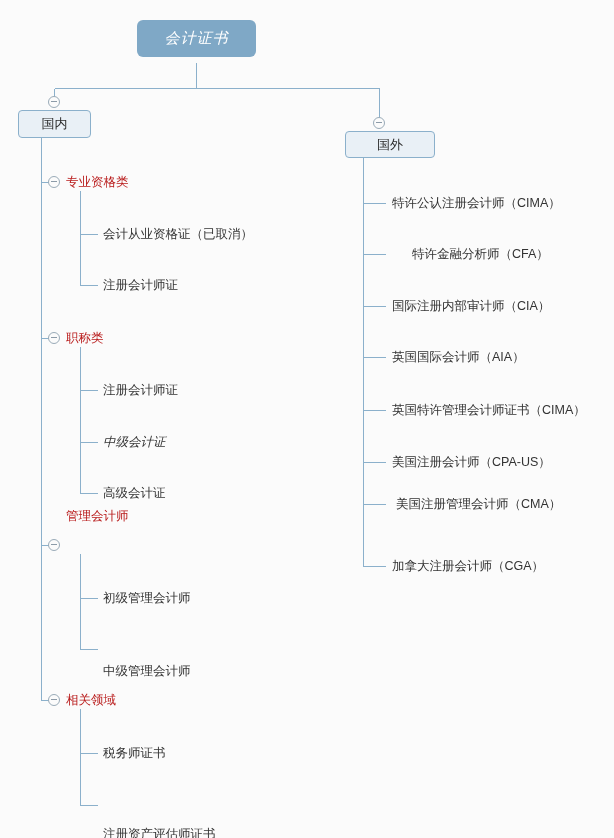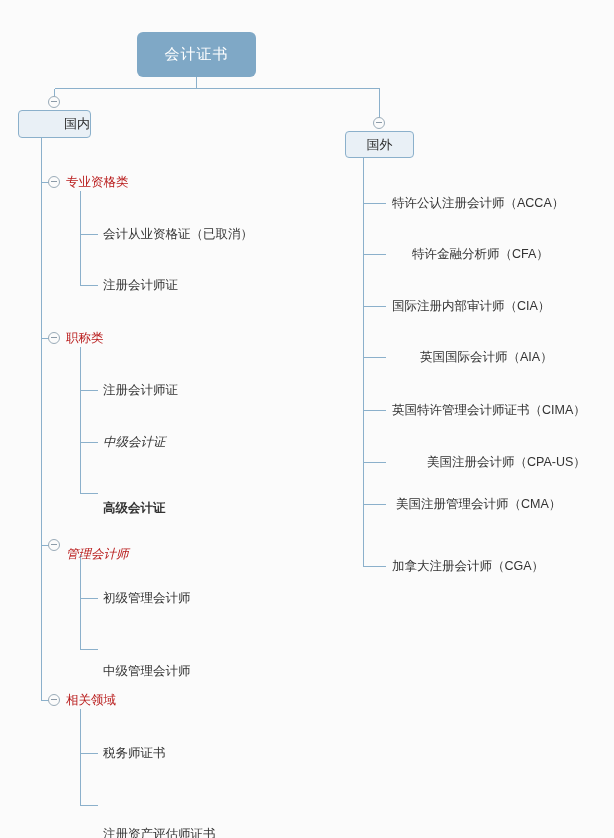--- a/index.html
+++ b/index.html
@@ -125,26 +125,26 @@
     <path d="M363.5 254.5 L385.5 254.5"></path>
     <path d="M363.5 306.5 L385.5 306.5"></path>
     <path d="M363.5 357.5 L385.5 357.5"></path>
     <path d="M363.5 410.5 L385.5 410.5"></path>
     <path d="M363.5 462.5 L385.5 462.5"></path>
     <path d="M363.5 504.5 L385.5 504.5"></path>
     <path d="M363.5 566.5 L385.5 566.5"></path>
   </g>
 </svg>
 
-<div class="node root-node" style="left:137px; top:32px; width:119px; height:45px;">
+<div class="node root-node" style="left:137px; top:20px; width:119px; height:37px;font-style:italic;">
   <span>会计证书</span>
 </div>
 
 <div class="toggle" style="left:48px; top:96px;"></div>
-<div class="node branch-node" style="left:18px; top:110px; width:73px; height:28px;justify-content:flex-end;">
+<div class="node branch-node" style="left:18px; top:110px; width:73px; height:28px;">
   <span>国内</span>
 </div>
 
 <div class="toggle" style="left:48px; top:176px;"></div>
 <div class="node cat-label" style="left:66px; top:176px;">
   <span>专业资格类</span>
 </div>
 <div class="node leaf-label" style="left:103px; top:228px;text-align:center;">
   <span>会计从业资格证（已取消）</span>
 </div>
@@ -155,26 +155,26 @@
 <div class="toggle" style="left:48px; top:332px;"></div>
 <div class="node cat-label" style="left:66px; top:332px;">
   <span>职称类</span>
 </div>
 <div class="node leaf-label" style="left:103px; top:384px;">
   <span>注册会计师证</span>
 </div>
 <div class="node leaf-label" style="left:103px; top:436px;font-style:italic;">
   <span>中级会计证</span>
 </div>
-<div class="node leaf-label" style="left:103px; top:502px;font-weight:bold;">
+<div class="node leaf-label" style="left:103px; top:487px;">
   <span>高级会计证</span>
 </div>
 
 <div class="toggle" style="left:48px; top:539px;"></div>
-<div class="node cat-label" style="left:66px; top:548px;font-style:italic;">
+<div class="node cat-label" style="left:66px; top:510px;">
   <span>管理会计师</span>
 </div>
 <div class="node leaf-label" style="left:103px; top:592px;">
   <span>初级管理会计师</span>
 </div>
 <div class="node leaf-label" style="left:103px; top:665px;">
   <span>中级管理会计师</span>
 </div>
 
 <div class="toggle" style="left:48px; top:694px;"></div>
@@ -182,40 +182,40 @@
   <span>相关领域</span>
 </div>
 <div class="node leaf-label" style="left:103px; top:747px;">
   <span>税务师证书</span>
 </div>
 <div class="node leaf-label" style="left:103px; top:816px;margin-top:12px;">
   <span>注册资产评估师证书</span>
 </div>
 
 <div class="toggle" style="left:373px; top:117px;"></div>
-<div class="node branch-node" style="left:345px; top:131px; width:69px; height:27px;">
+<div class="node branch-node" style="left:345px; top:131px; width:90px; height:27px;">
   <span>国外</span>
 </div>
 
 <div class="node leaf-label" style="left:392px; top:197px;">
-  <span>特许公认注册会计师（ACCA）</span>
+  <span>特许公认注册会计师（CIMA）</span>
 </div>
 <div class="node leaf-label" style="left:392px; top:248px;padding-left:20px;">
   <span>特许金融分析师（CFA）</span>
 </div>
 <div class="node leaf-label" style="left:392px; top:300px;">
   <span>国际注册内部审计师（CIA）</span>
 </div>
-<div class="node leaf-label" style="left:392px; top:351px;margin-left:28px;">
+<div class="node leaf-label" style="left:392px; top:351px;">
   <span>英国国际会计师（AIA）</span>
 </div>
 <div class="node leaf-label" style="left:392px; top:404px;">
   <span>英国特许管理会计师证书（CIMA）</span>
 </div>
-<div class="node leaf-label" style="left:392px; top:456px;margin-left:35px;">
+<div class="node leaf-label" style="left:392px; top:456px;">
   <span>美国注册会计师（CPA-US）</span>
 </div>
 <div class="node leaf-label" style="left:396px; top:498px;">
   <span>美国注册管理会计师（CMA）</span>
 </div>
 <div class="node leaf-label" style="left:392px; top:560px;">
   <span>加拿大注册会计师（CGA）</span>
 </div>
 
 </body></html>

